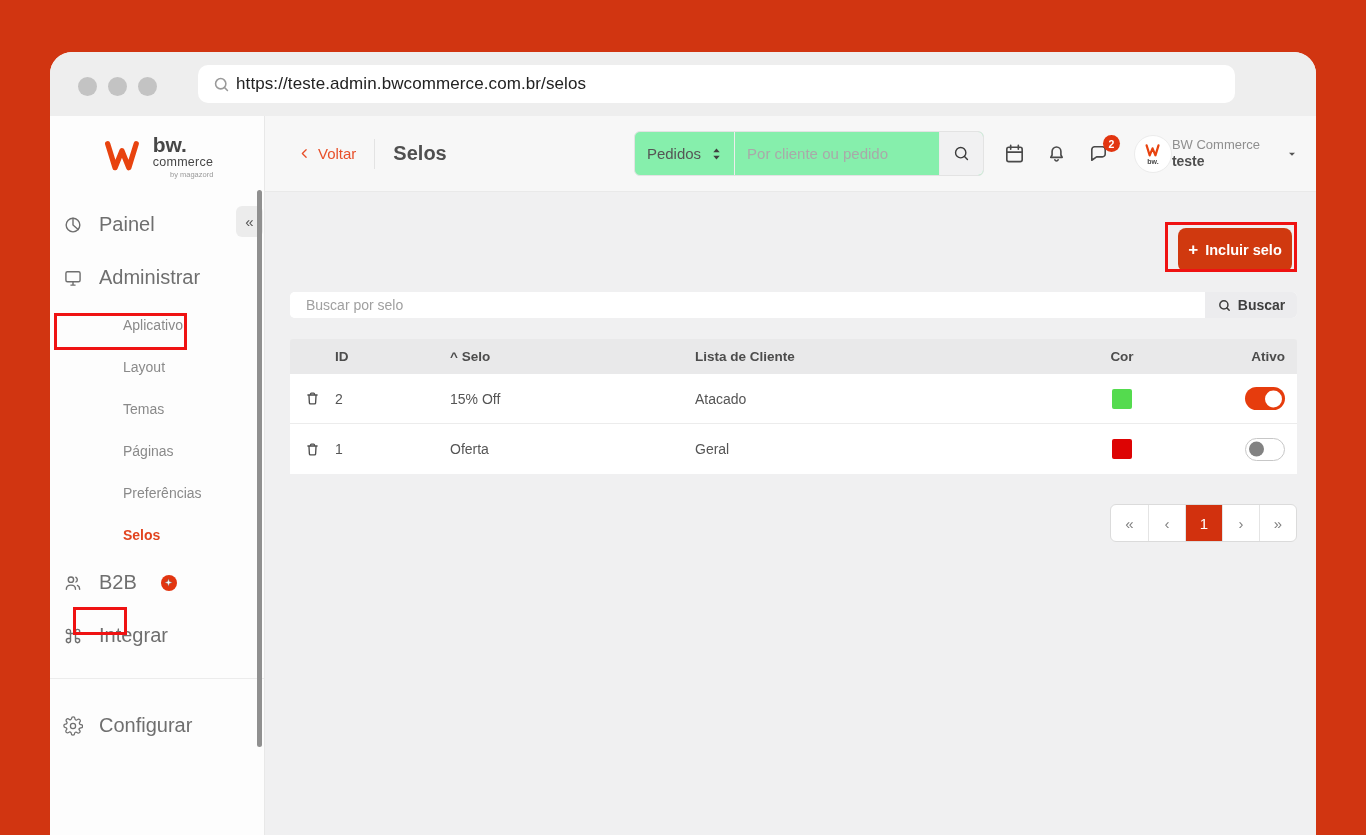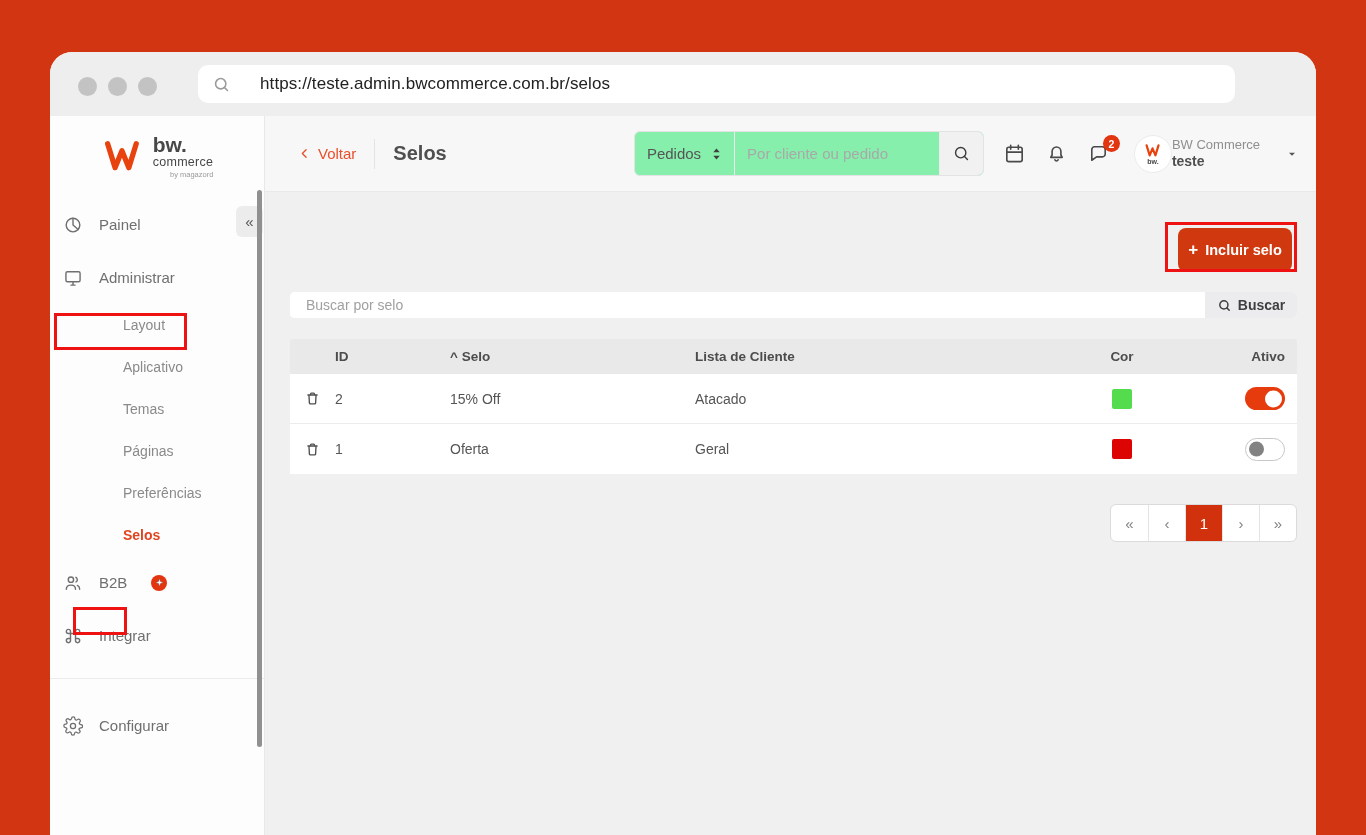--- a/index.html
+++ b/index.html
@@ -9,41 +9,41 @@
   
   .window { position:absolute; left:50px; top:52px; width:1266px; height:783px;
             background:#fdfdfd; border-radius:22px 22px 0 0; overflow:hidden; }
 
   
   .chrome { position:relative; height:64px; background:#eeeeee; }
   .dots { position:absolute; left:28px; top:25px; display:flex; gap:11px; }
   .dot { width:19px; height:19px; border-radius:50%; background:#c3c3c3; }
   .url-pill { position:absolute; left:148px; top:13px; width:1037px; height:38px;
               background:#ffffff; border-radius:10px; display:flex; align-items:center;
-              padding:0 14px; gap:29px; }
+              padding:0 14px; gap:5px; }
   .url-pill svg { flex:0 0 auto; }
   .url-text { font-size:17px; font-weight:500; color:#222222; letter-spacing:.1px; }
 
   
   .main { position:absolute; top:64px; left:0; right:0; bottom:0; display:flex; }
 
   
   .sidebar { width:215px; background:#fdfdfd; border-right:1px solid #e8e8e8; position:relative; flex:0 0 auto; }
   .logo-block { height:80px; display:flex; align-items:center; justify-content:center; gap:8px; }
   .logo-text { display:flex; flex-direction:column; line-height:1; }
   .logo-bw { font-size:21px; font-weight:800; color:#474747; }
   .logo-commerce { font-size:12.5px; color:#474747; margin-top:1px; letter-spacing:.3px; }
   .logo-by { font-size:7.5px; color:#9a9a9a; text-align:right; margin-top:2px; }
   .collapse-btn { position:absolute; top:90px; right:1px; width:27px; height:31px; background:#ececec;
                   border-radius:6px; display:flex; align-items:center; justify-content:center;
                   font-size:15px; color:#555; cursor:pointer; }
   .side-scrollbar { position:absolute; right:2px; top:74px; width:5px; height:557px; background:#909090; border-radius:3px; }
   .nav { margin-top:2px; }
   .item-main { height:53px; display:flex; align-items:center; padding-left:13px; gap:16px;
-               font-size:15px; font-weight:500; color:#6f6f6f; cursor:pointer; }
+               font-size:20px; font-weight:500; color:#6f6f6f; cursor:pointer; }
   .item-main svg { stroke:#6f6f6f; }
   .item-main.active { background:#f5f5f6; color:#e2441f; }
   .item-main.active svg { stroke:#e2441f; }
   .item-sub { height:42px; display:flex; align-items:center; padding-left:73px;
               font-size:14px; font-weight:500; color:#8a8a8a; cursor:pointer; }
   .item-sub.active { color:#e2441f; font-weight:700; }
   .b2b-badge { margin-left:8px; width:16px; height:16px; border-radius:50%; background:#e23510;
                display:flex; align-items:center; justify-content:center; }
   .side-divider { border-top:1px solid #ececec; margin-top:16px; }
   .item-config { margin-top:20px; }
@@ -172,24 +172,24 @@
         </div>
         <div class="item-main">
           <svg width="20" height="20" viewBox="0 0 24 24" fill="none" stroke-width="1.7" stroke-linecap="round" stroke-linejoin="round">
               <rect x="3.5" y="4.5" width="17" height="12" rx="1.8"></rect>
               <path d="M9.5 20.5h5M12 16.5v4"></path>
             </svg>
           <span>Administrar</span>
         </div>
 
         <div class="item-sub">
+            <span>Aplicativo</span>
+          </div>
+        <div class="item-sub">
             <span>Layout</span>
-          </div>
-        <div class="item-sub">
-            <span>Aplicativo</span>
           </div>
         <div class="item-sub">
             <span>Temas</span>
           </div>
         <div class="item-sub">
             <span>Páginas</span>
           </div>
         <div class="item-sub">
             <span>Preferências</span>
           </div>

